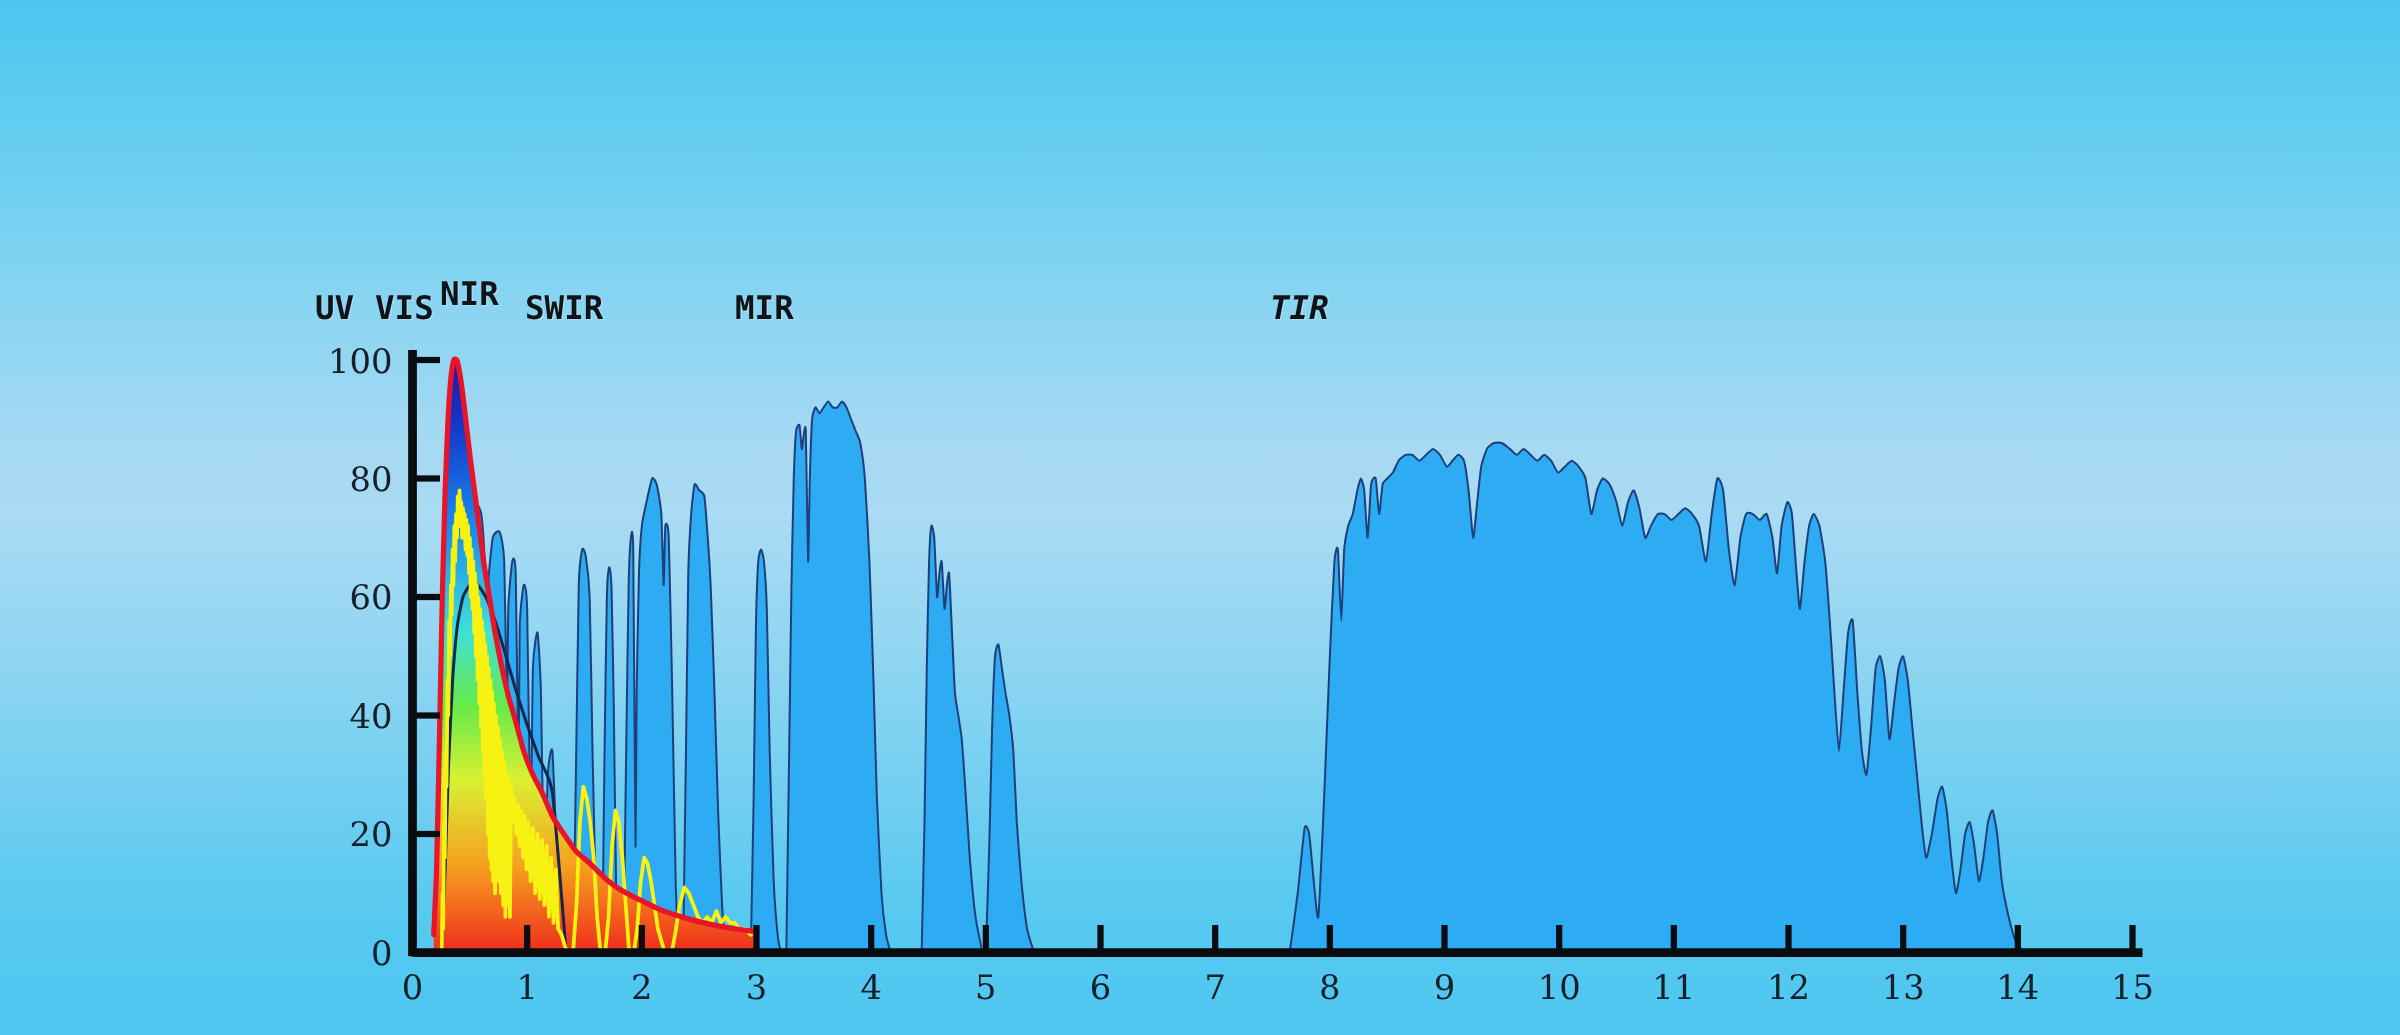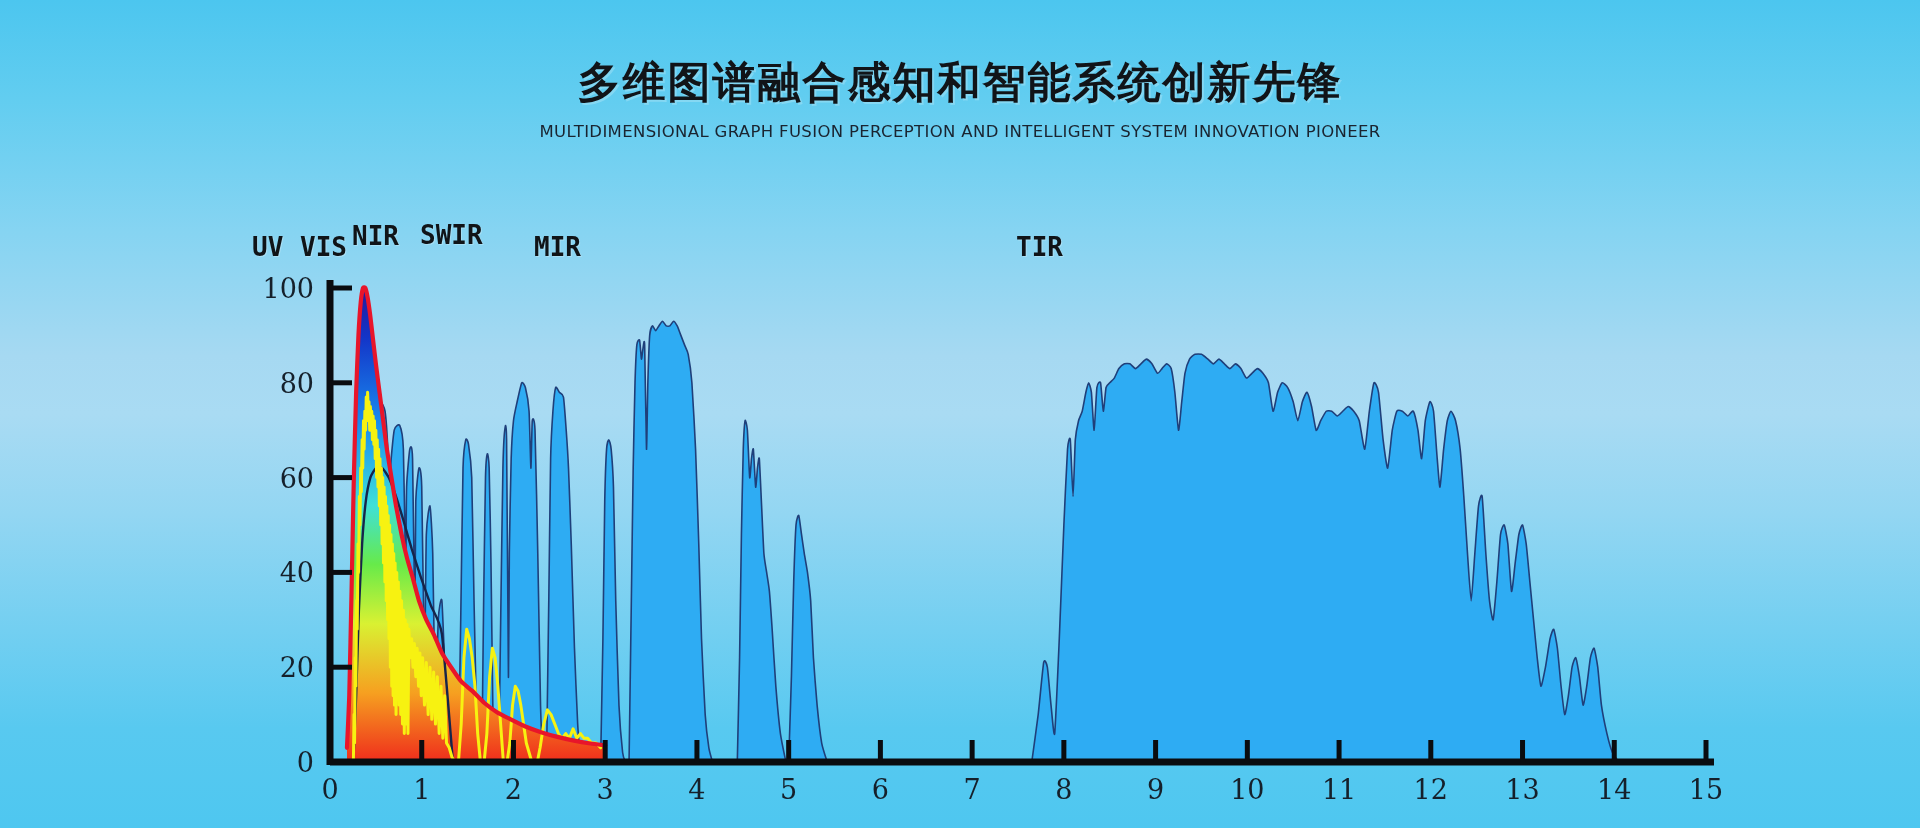--- a/index.html
+++ b/index.html
@@ -85,31 +85,27 @@
     font-family: "DejaVu Serif", "Liberation Serif", serif;
     font-size: 27px;
     fill: #15202b;
   }
 </style>
 </head>
 <body>
 
 <div id="poster">
 
-  <div id="title-block">
-    <div id="main-title">多维图谱融合感知和智能系统创新先锋</div>
-    <div id="sub-title">MULTIDIMENSIONAL GRAPH FUSION PERCEPTION AND INTELLIGENT SYSTEM INNOVATION PIONEER</div>
-  </div>
 
   <div class="band-label" style="left:252px; top:232px;text-align:right;">UV</div>
   <div class="band-label" style="left:300px; top:232px;text-align:right;">VIS</div>
   <div class="band-label" style="left:352px; top:221px;">NIR</div>
-  <div class="band-label" style="left:420px; top:220px;">SWIR</div>
-  <div class="band-label" style="left:534px; top:232px;">MIR</div>
-  <div class="band-label" style="left:1016px; top:232px;">TIR</div>
+  <div class="band-label" style="left:420px; top:232px;">SWIR</div>
+  <div class="band-label" style="left:588px; top:232px;">MIR</div>
+  <div class="band-label" style="left:1016px; top:232px;font-style:italic;">TIR</div>
 
   <div id="chart-area">
     <svg id="chart-svg" width="1920" height="828" viewBox="0 0 1920 828">
       <defs>
         <linearGradient id="peakGrad" x1="0" y1="0" x2="0" y2="1">
           <stop offset="0%" stop-color="#2a0f8a"></stop>
           <stop offset="14%" stop-color="#1335c8"></stop>
           <stop offset="32%" stop-color="#1a8ef0"></stop>
           <stop offset="48%" stop-color="#3fe0d8"></stop>
           <stop offset="60%" stop-color="#67ea4a"></stop>

